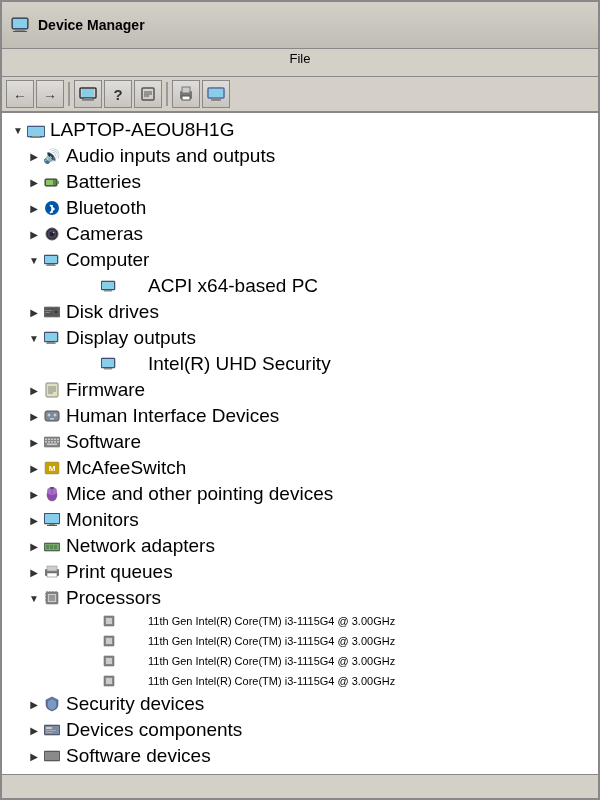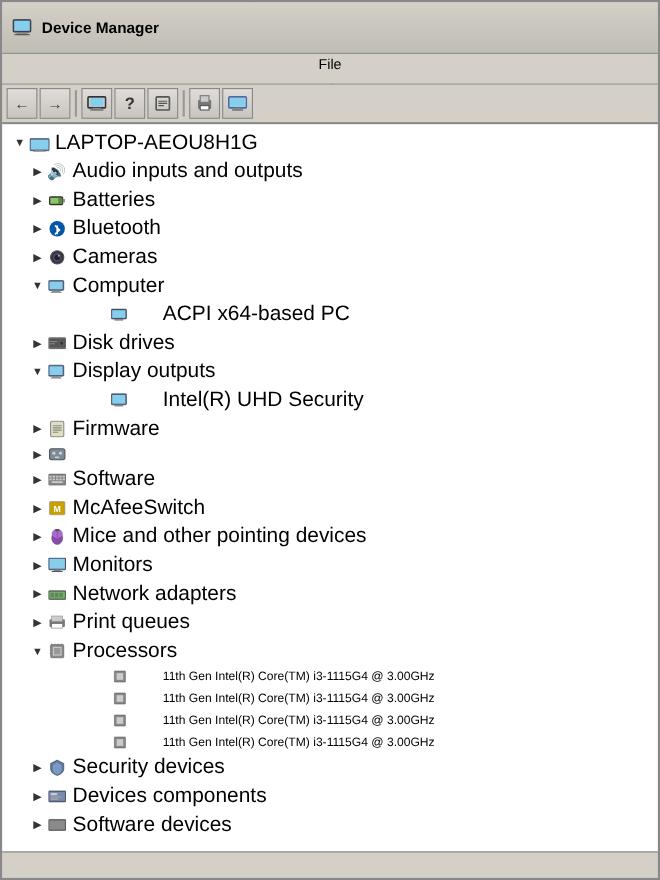--- a/index.html
+++ b/index.html
@@ -354,20 +354,21 @@
       <div class="tree-item indent-1">
         <span class="expand-icon">▶</span>
         <span class="node-icon">
           <svg width="16" height="16" viewBox="0 0 16 16">
             <rect x="1" y="3" width="14" height="10" rx="2" fill="#7a8a9a" stroke="#555" stroke-width="1"></rect>
             <circle cx="5" cy="7" r="1.5" fill="#ccc"></circle>
             <circle cx="11" cy="7" r="1.5" fill="#ccc"></circle>
             <rect x="6" y="10" width="4" height="1.5" rx="0.5" fill="#ccc"></rect>
           </svg>
         </span>
+        <span class="node-label">Human Interface Devices</span>
       </div>
 
       <div class="tree-item indent-1">
         <span class="expand-icon">▶</span>
         <span class="node-icon icon-grey">
           <svg width="16" height="12" viewBox="0 0 16 12">
             <rect x="0" y="1" width="16" height="10" rx="1" fill="#888" stroke="#555" stroke-width="0.5"></rect>
             <rect x="1" y="2.5" width="2" height="1.5" rx="0.3" fill="#ccc"></rect>
             <rect x="4" y="2.5" width="2" height="1.5" rx="0.3" fill="#ccc"></rect>
             <rect x="7" y="2.5" width="2" height="1.5" rx="0.3" fill="#ccc"></rect>

